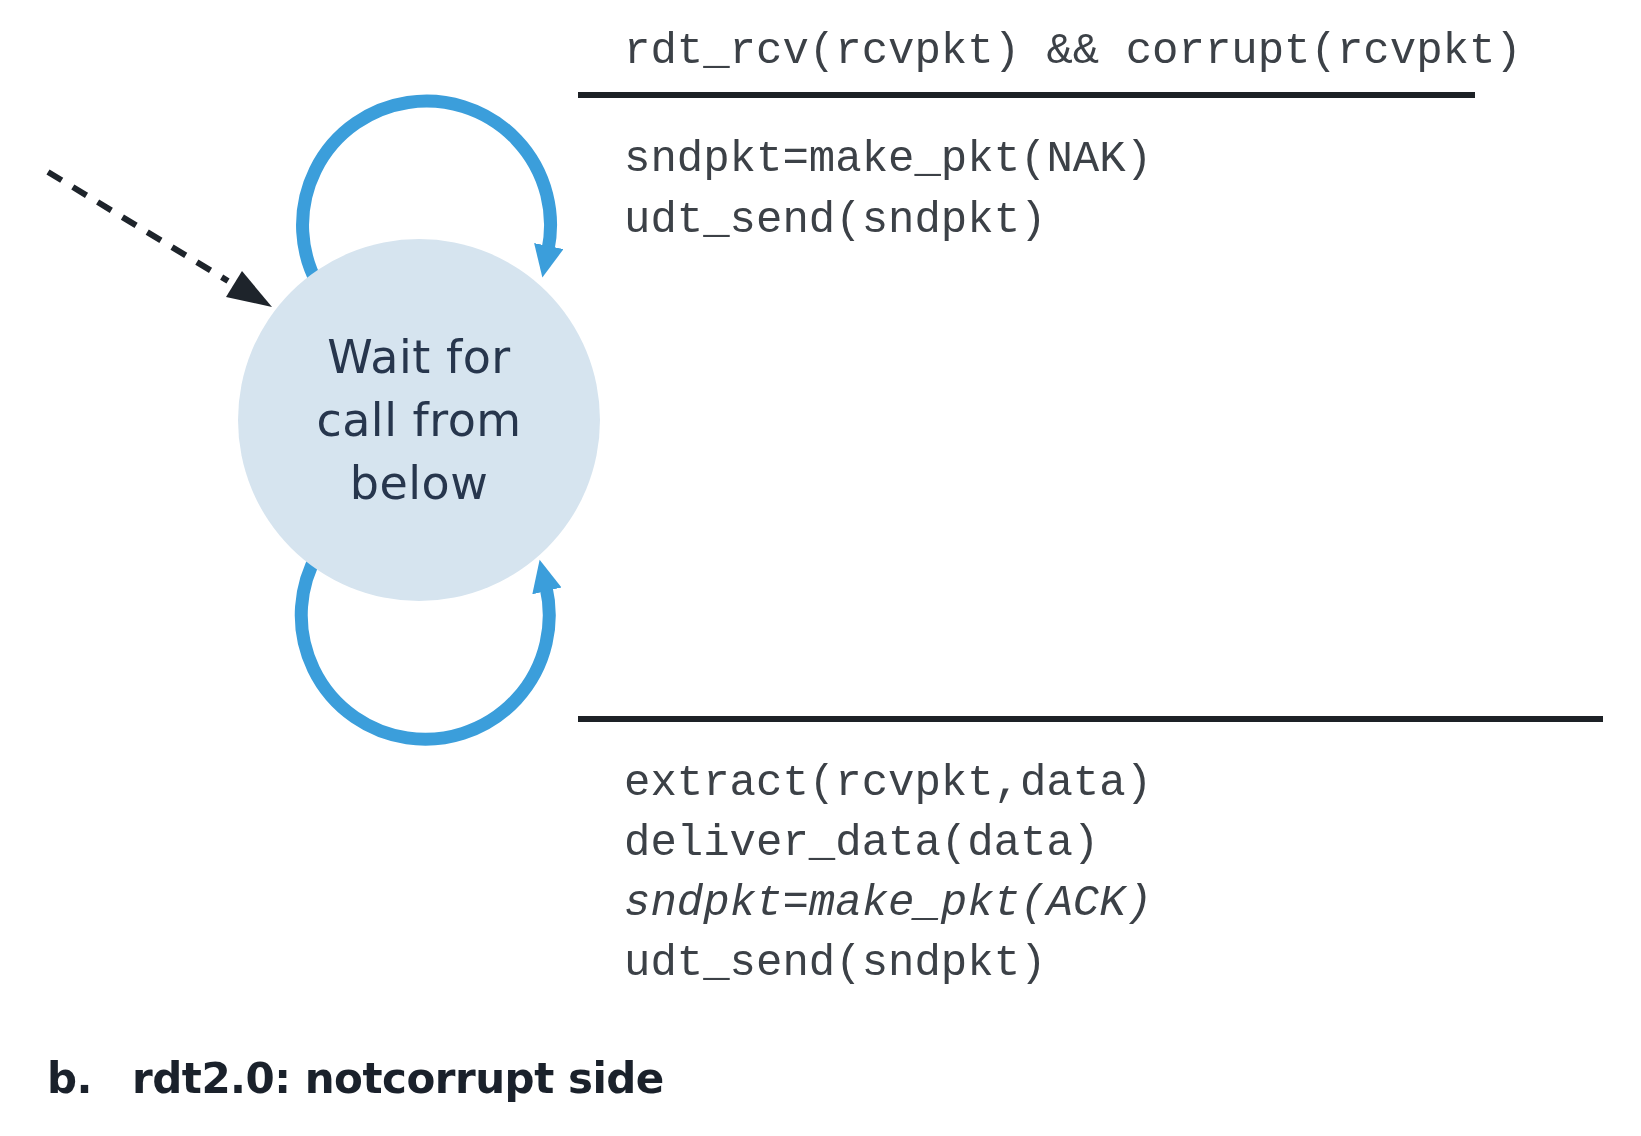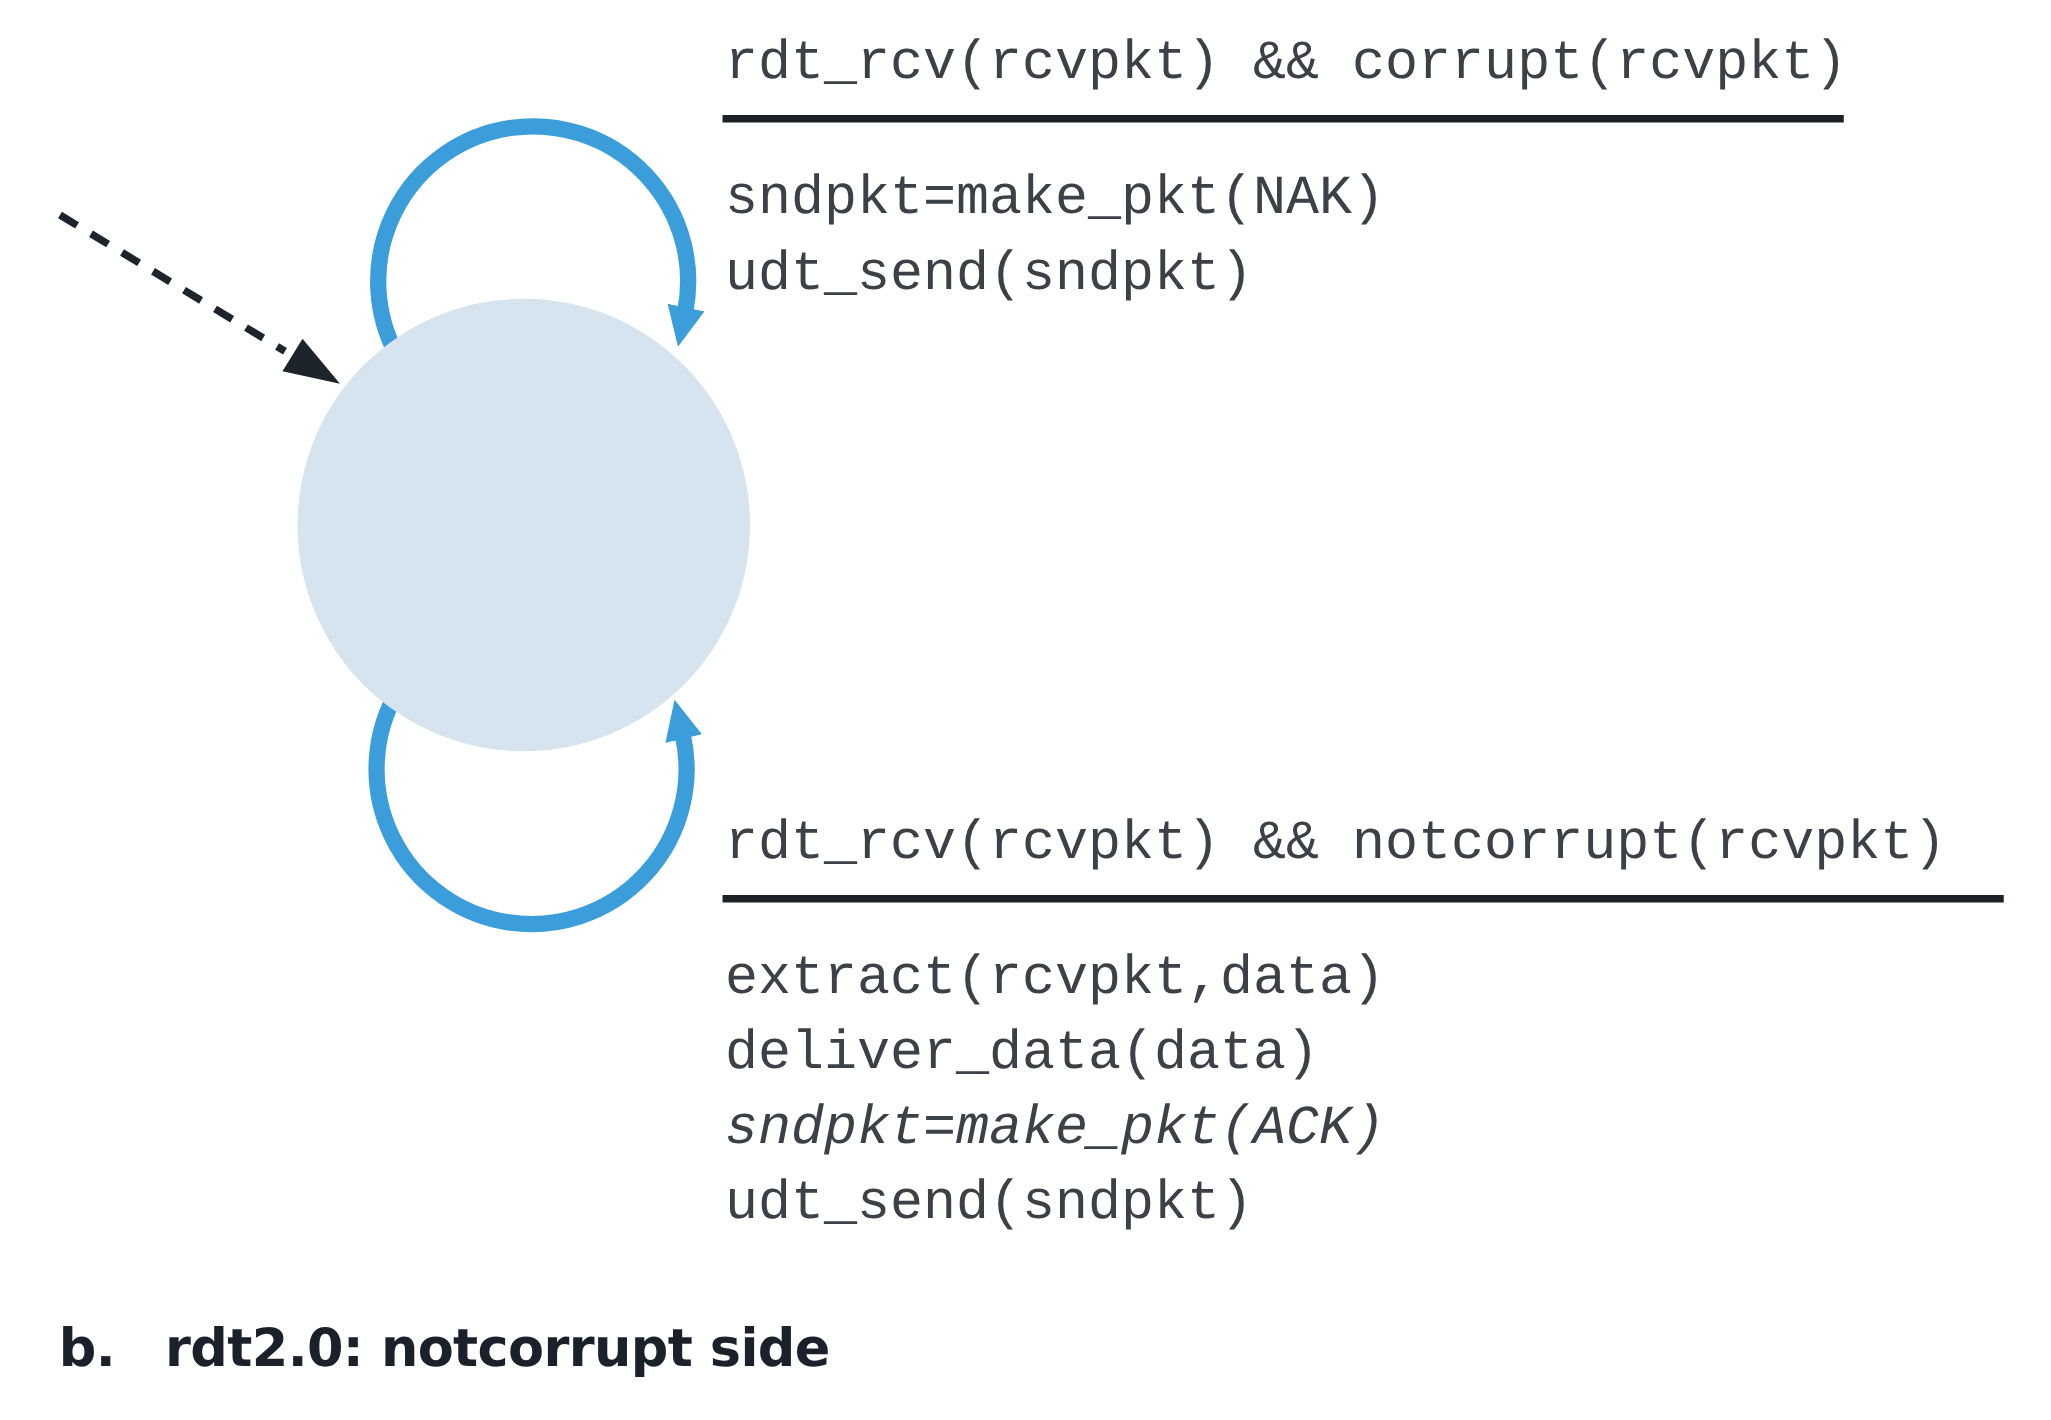--- a/index.html
+++ b/index.html
@@ -22,20 +22,21 @@
     width: 1641px;
     height: 1136px;
   }
   .code {
     position: absolute;
     font-family: "Liberation Mono", "DejaVu Sans Mono", monospace;
     font-size: 44px;
     line-height: 50px;
     color: #3c4147;
     white-space: pre;
+    margin-left: 44px;
   }
   .rule {
     position: absolute;
     height: 6px;
     background: #1d2126;
   }
   .state-label {
     position: absolute;
     left: 219px;
     top: 326px;
@@ -78,27 +79,31 @@
     <path d="M 318 285 A 124 124 0 1 1 548 250" fill="none" stroke-width="13" stroke-linecap="butt" marker-end="url(#loopArrowHead)" stroke="#3b9edb"></path>
 
     <path d="M 318 553 A 124 124 0 1 0 546 587" fill="none" stroke-width="13" stroke-linecap="butt" marker-end="url(#loopArrowHead)" stroke="#3b9edb"></path>
 
     <circle cx="419" cy="420" r="181" fill="#d6e4ef"></circle>
 
     <line x1="48" y1="172" x2="228" y2="281" stroke-width="6" stroke-dasharray="16 13" stroke="#1e242b"></line>
     <polygon points="272,307 226,297 242,271" fill="#1e242b"></polygon>
   </svg>
 
+  <div class="state-label">
+    <div>Wait for</div>
+    <div>call from</div>
+    <div>below</div>
+  </div>
 
   <div class="code" style="left:580px; top:26px;">rdt_rcv(rcvpkt) &amp;&amp; corrupt(rcvpkt)</div>
   <div class="rule" style="left:578px; top:92px; width:897px;"></div>
   <div class="code" style="left:580px; top:134px;font-family:Liberation Mono, monospace;">sndpkt=make_pkt(NAK)</div>
   <div class="code" style="left:580px; top:195px;">udt_send(sndpkt)</div>
 
-  <div class="code" style="left:580px; top:650px;">rdt_rcv(rcvpkt) &amp;&amp; notcorrupt(rcvpkt)</div>
   <div class="rule" style="left:578px; top:716px; width:1025px;"></div>
   <div class="code" style="left:580px; top:758px;">extract(rcvpkt,data)</div>
   <div class="code" style="left:580px; top:818px;">deliver_data(data)</div>
   <div class="code" style="left:580px; top:878px;font-style:italic;">sndpkt=make_pkt(ACK)</div>
   <div class="code" style="left:580px; top:938px;">udt_send(sndpkt)</div>
 
   <div class="caption">
     <span>b.</span>
     <span>rdt2.0: notcorrupt side</span>
   </div>

